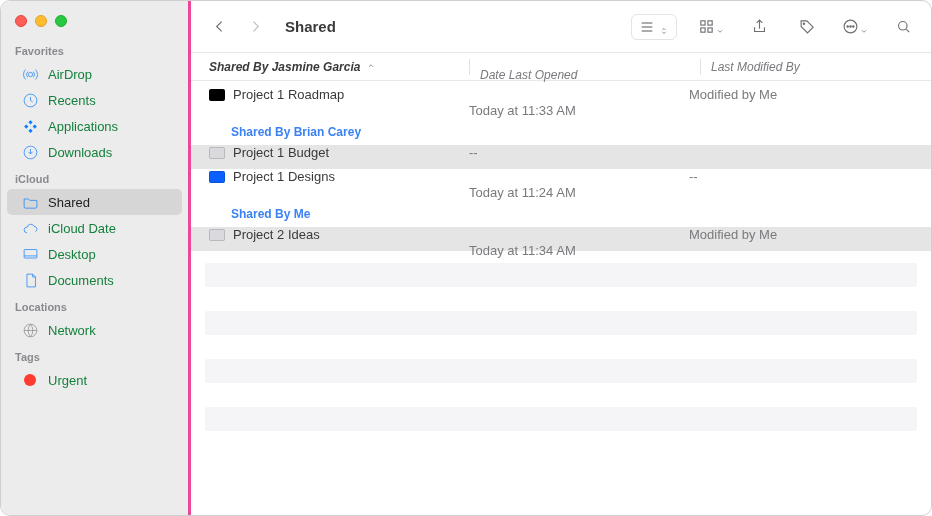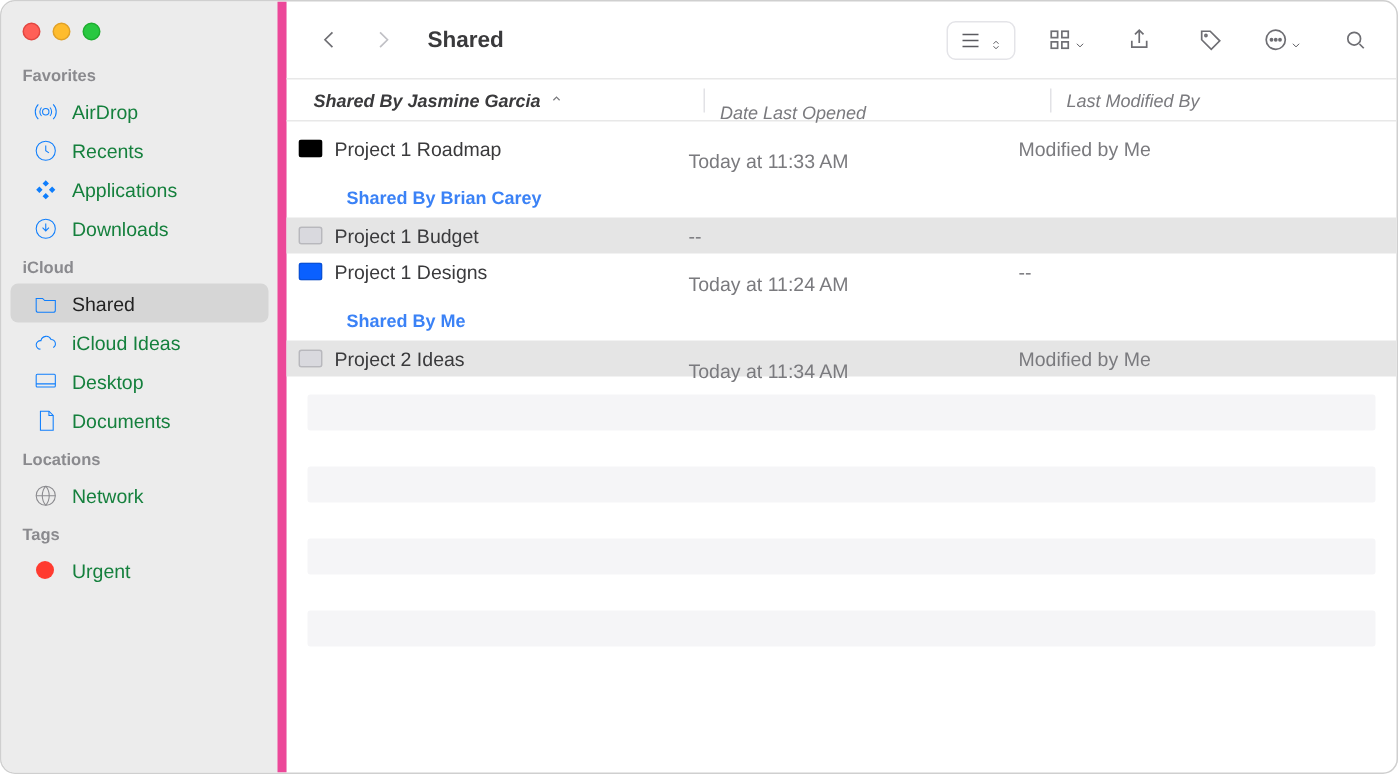--- a/index.html
+++ b/index.html
@@ -5,21 +5,21 @@
   * { box-sizing: border-box; margin: 0; padding: 0; }
   html, body { width: 932px; height: 516px; font-family: -apple-system, "Helvetica Neue", Arial, sans-serif; }
   .window {
     width: 932px; height: 516px; display: flex;
     border: 1px solid #cfcfcf; border-radius: 10px; overflow: hidden;
     background: #fff;
   }
   
   .sidebar {
     width: 190px; background: #ececec; display: flex; flex-direction: column;
-    border-right: 6px solid #ec4899; padding-top: 6px;
+    border-right: 3px solid #ec4899; padding-top: 6px;
   }
   .traffic { display: flex; gap: 8px; padding: 8px 12px 10px 14px; }
   .dot { width: 12px; height: 12px; border-radius: 50%; }
   .dot.red { background:#ff5f57; border:1px solid #e24640;}
   .dot.yellow { background:#febc2e; border:1px solid #e1a127;}
   .dot.green { background:#28c840; border:1px solid #1ead2f;}
   .section-title { font-size: 11px; font-weight: 600; color: #8a8a8e; padding: 8px 14px 4px; }
   .side-item {
     display:flex; align-items:center; gap:9px; padding:4px 14px; font-size:13px;
     color:#15803d; border-radius:5px; margin: 0 6px;
@@ -50,22 +50,22 @@
   .colhead {
     display:flex; align-items:center; height:28px; font-size:12px; color:#7a7a7e;
     border-bottom:1px solid #e8e8e8; padding-left:18px;font-style:italic;
   }
   .col-name { flex:0 0 260px; display:flex; align-items:center; gap:6px; font-weight:600; color:#3a3a3c; }
   .col-date { flex:0 0 220px;margin-top:16px; }
   .col-mod { flex:1; }
   .vdiv { width:1px; height:16px; background:#e2e2e6; margin-right:10px; }
   .group-header { font-size:12px; font-weight:600; color:#3b82f6; padding:14px 0 6px 40px; }
   .row {
-    display:flex; align-items:center; height:24px; font-size:13px; color:#3a3a3c;
-    padding-left:8px;
+    display:flex; align-items:flex-start; height:24px; font-size:13px; color:#3a3a3c;
+    padding-left:18px;
   }
   .row.alt { background:#e5e5e5; }
   .row .col-date, .row .col-mod { color:#7a7a7e; }
   .cell-name { flex:0 0 260px; display:flex; align-items:center; gap:8px; }
   .fileicon { width:16px; height:12px; border-radius:2px; }
   .ph-rows { padding-top:12px; }
   .ph { height:24px; background:#f5f5f7; margin:0 14px 24px; border-radius:2px; }
 </style>
 </head>
 <body>
@@ -124,21 +124,21 @@
           </svg>
         </span>
       <span>Shared</span>
     </div>
     <div class="side-item">
       <span class="side-icon blue">
           <svg viewBox="0 0 24 24">
             <path d="M7 18a4 4 0 1 1 .5-7.97A5 5 0 0 1 17 9a4 4 0 0 1 2 7.5"></path>
           </svg>
         </span>
-      <span>iCloud Ideas</span>
+      <span>iCloud Date</span>
     </div>
     <div class="side-item">
       <span class="side-icon blue">
           <svg viewBox="0 0 24 24">
             <rect x="3" y="5" width="18" height="12" rx="1"></rect>
             <path d="M3 14h18"></path>
           </svg>
         </span>
       <span>Desktop</span>
     </div>

